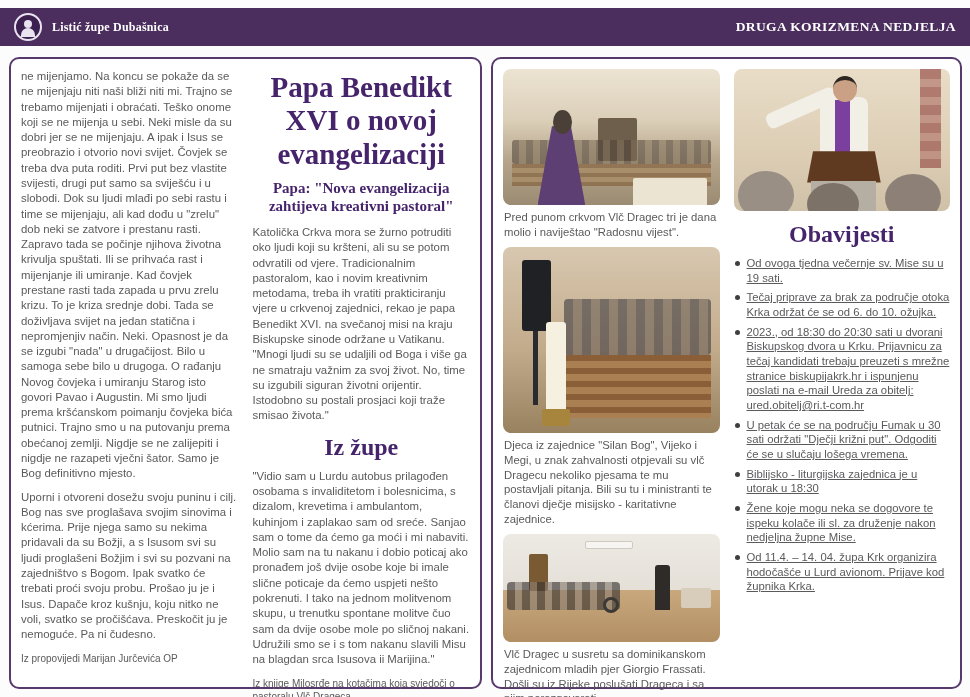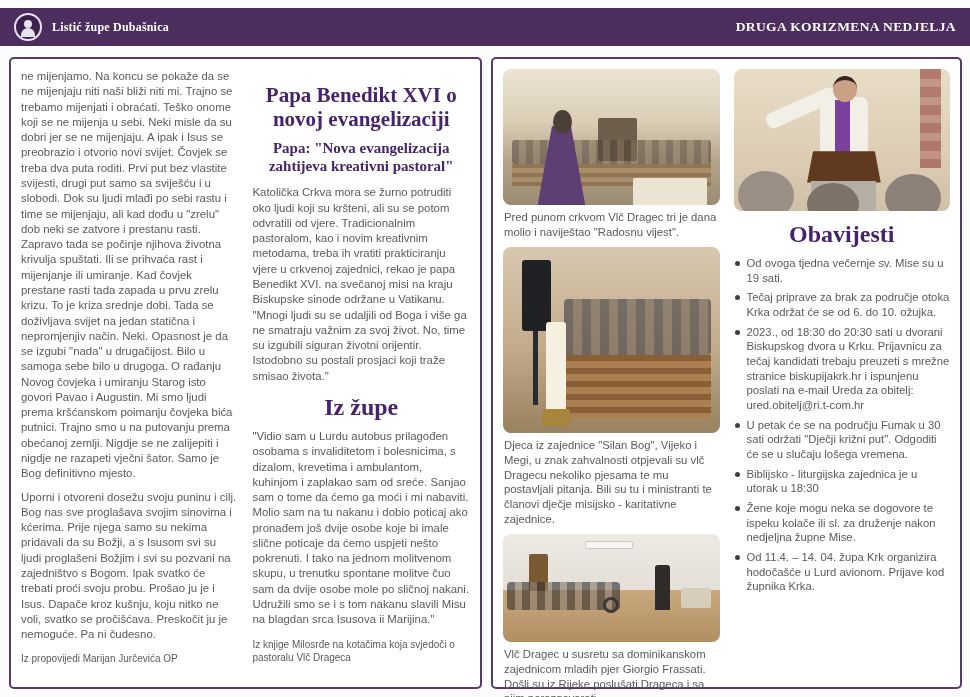--- a/index.html
+++ b/index.html
@@ -13,31 +13,31 @@
     background:#3c2150; position:relative; flex:0 0 auto; }
   .logo .head { position:absolute; left:8px; top:5px; width:8px; height:8px; border-radius:50%; background:#e9e3ef; }
   .logo .body { position:absolute; left:5px; top:13px; width:14px; height:9px; border-radius:7px 7px 0 0; background:#e9e3ef; }
   .header-title { color:#ffffff; font-family:"Liberation Serif", serif; font-weight:bold;
     font-size:12px; margin-left:10px; letter-spacing:.2px; }
   .header-right { color:#ffffff; font-family:"Liberation Serif", serif; font-weight:bold;
     font-size:13.5px; margin-left:auto; letter-spacing:.4px; }
 
   
   .panel { position:absolute; top:57px; height:632px; border:2.5px solid #573a6b;
-    border-radius:5px; background:#ffffff; padding:10px 10px; display:flex; gap:14px; }
+    border-radius:10px; background:#ffffff; padding:10px 10px; display:flex; gap:14px; }
   .panel-left  { left:9px;  width:473px; }
   .panel-right { left:491px; width:471px; }
   .col { width:50%; }
 
   .bodytext { color:#5a5a5c; font-size:11.4px; line-height:1.34; }
   .bodytext + .bodytext { margin-top:8px; }
   .footnote { color:#5a5a5c; font-size:10px; line-height:1.3; margin-top:10px; }
 
   .h-purple { color:#46246b; font-family:"Liberation Serif", serif; font-weight:bold; text-align:center; }
-  .h-main { font-size:21px; line-height:1.15; margin:14px 4px 8px;text-align:center; }
+  .h-main { font-size:29px; line-height:1.15; margin:2px 4px 8px;text-align:center; }
   .h-sub  { font-size:15px; line-height:1.2; margin:0 2px 10px; }
   .h-section { font-size:24px; margin:10px 0 8px; }
 
   
   .photo { position:relative; overflow:hidden; border-radius:8px; width:100%; background:#cfc3ac; }
   .caption { color:#5a5a5c; font-size:11.3px; line-height:1.3; margin:5px 1px 8px; }
   .abs { position:absolute; }
 
   
   .p1 { height:136px; background:linear-gradient(180deg,#ece3d2 0%,#dbcfb8 38%,#b5a48a 68%,#9a8b72 100%); }
@@ -75,21 +75,21 @@
   .p4-stole { left:47%; top:22%; width:7%; height:44%; background:#7b3f9e; }
   .p4-head { left:46%; top:5%; width:11%; height:18%; border-radius:50%; background:#caa184; border-top:4px solid #2e2620; }
   .p4-ambo { left:34%; top:58%; width:34%; height:22%; background:#5f3a20; clip-path:polygon(8% 0,92% 0,100% 100%,0 100%); }
   .p4-stone { left:36%; top:79%; width:30%; height:21%; background:#b5afa3; }
   .p4-h1 { left:2%; bottom:-6%; width:26%; height:34%; border-radius:50%; background:#9a8f85; }
   .p4-h2 { left:34%; bottom:-10%; width:24%; height:30%; border-radius:50%; background:#7d7268; }
   .p4-h3 { right:4%; bottom:-8%; width:26%; height:34%; border-radius:50%; background:#8d8177; }
 
   
   .ann-list { list-style:none; margin-top:2px; }
-  .ann-list li { position:relative; padding-left:13px; color:#5a5a5c; font-size:11.3px; line-height:1.3; margin-bottom:5px; }
+  .ann-list li { position:relative; padding-left:13px; color:#5a5a5c; font-size:11.3px; line-height:1.3; margin-bottom:5px;text-decoration:underline; }
   .ann-list li::before { content:""; position:absolute; left:1px; top:5px; width:5px; height:5px; border-radius:50%; background:#3f3f41; }
 </style>
 </head>
 <body>
 
 <div class="page">
 
   <div class="header">
     <div class="logo">
       <div class="head"></div>

